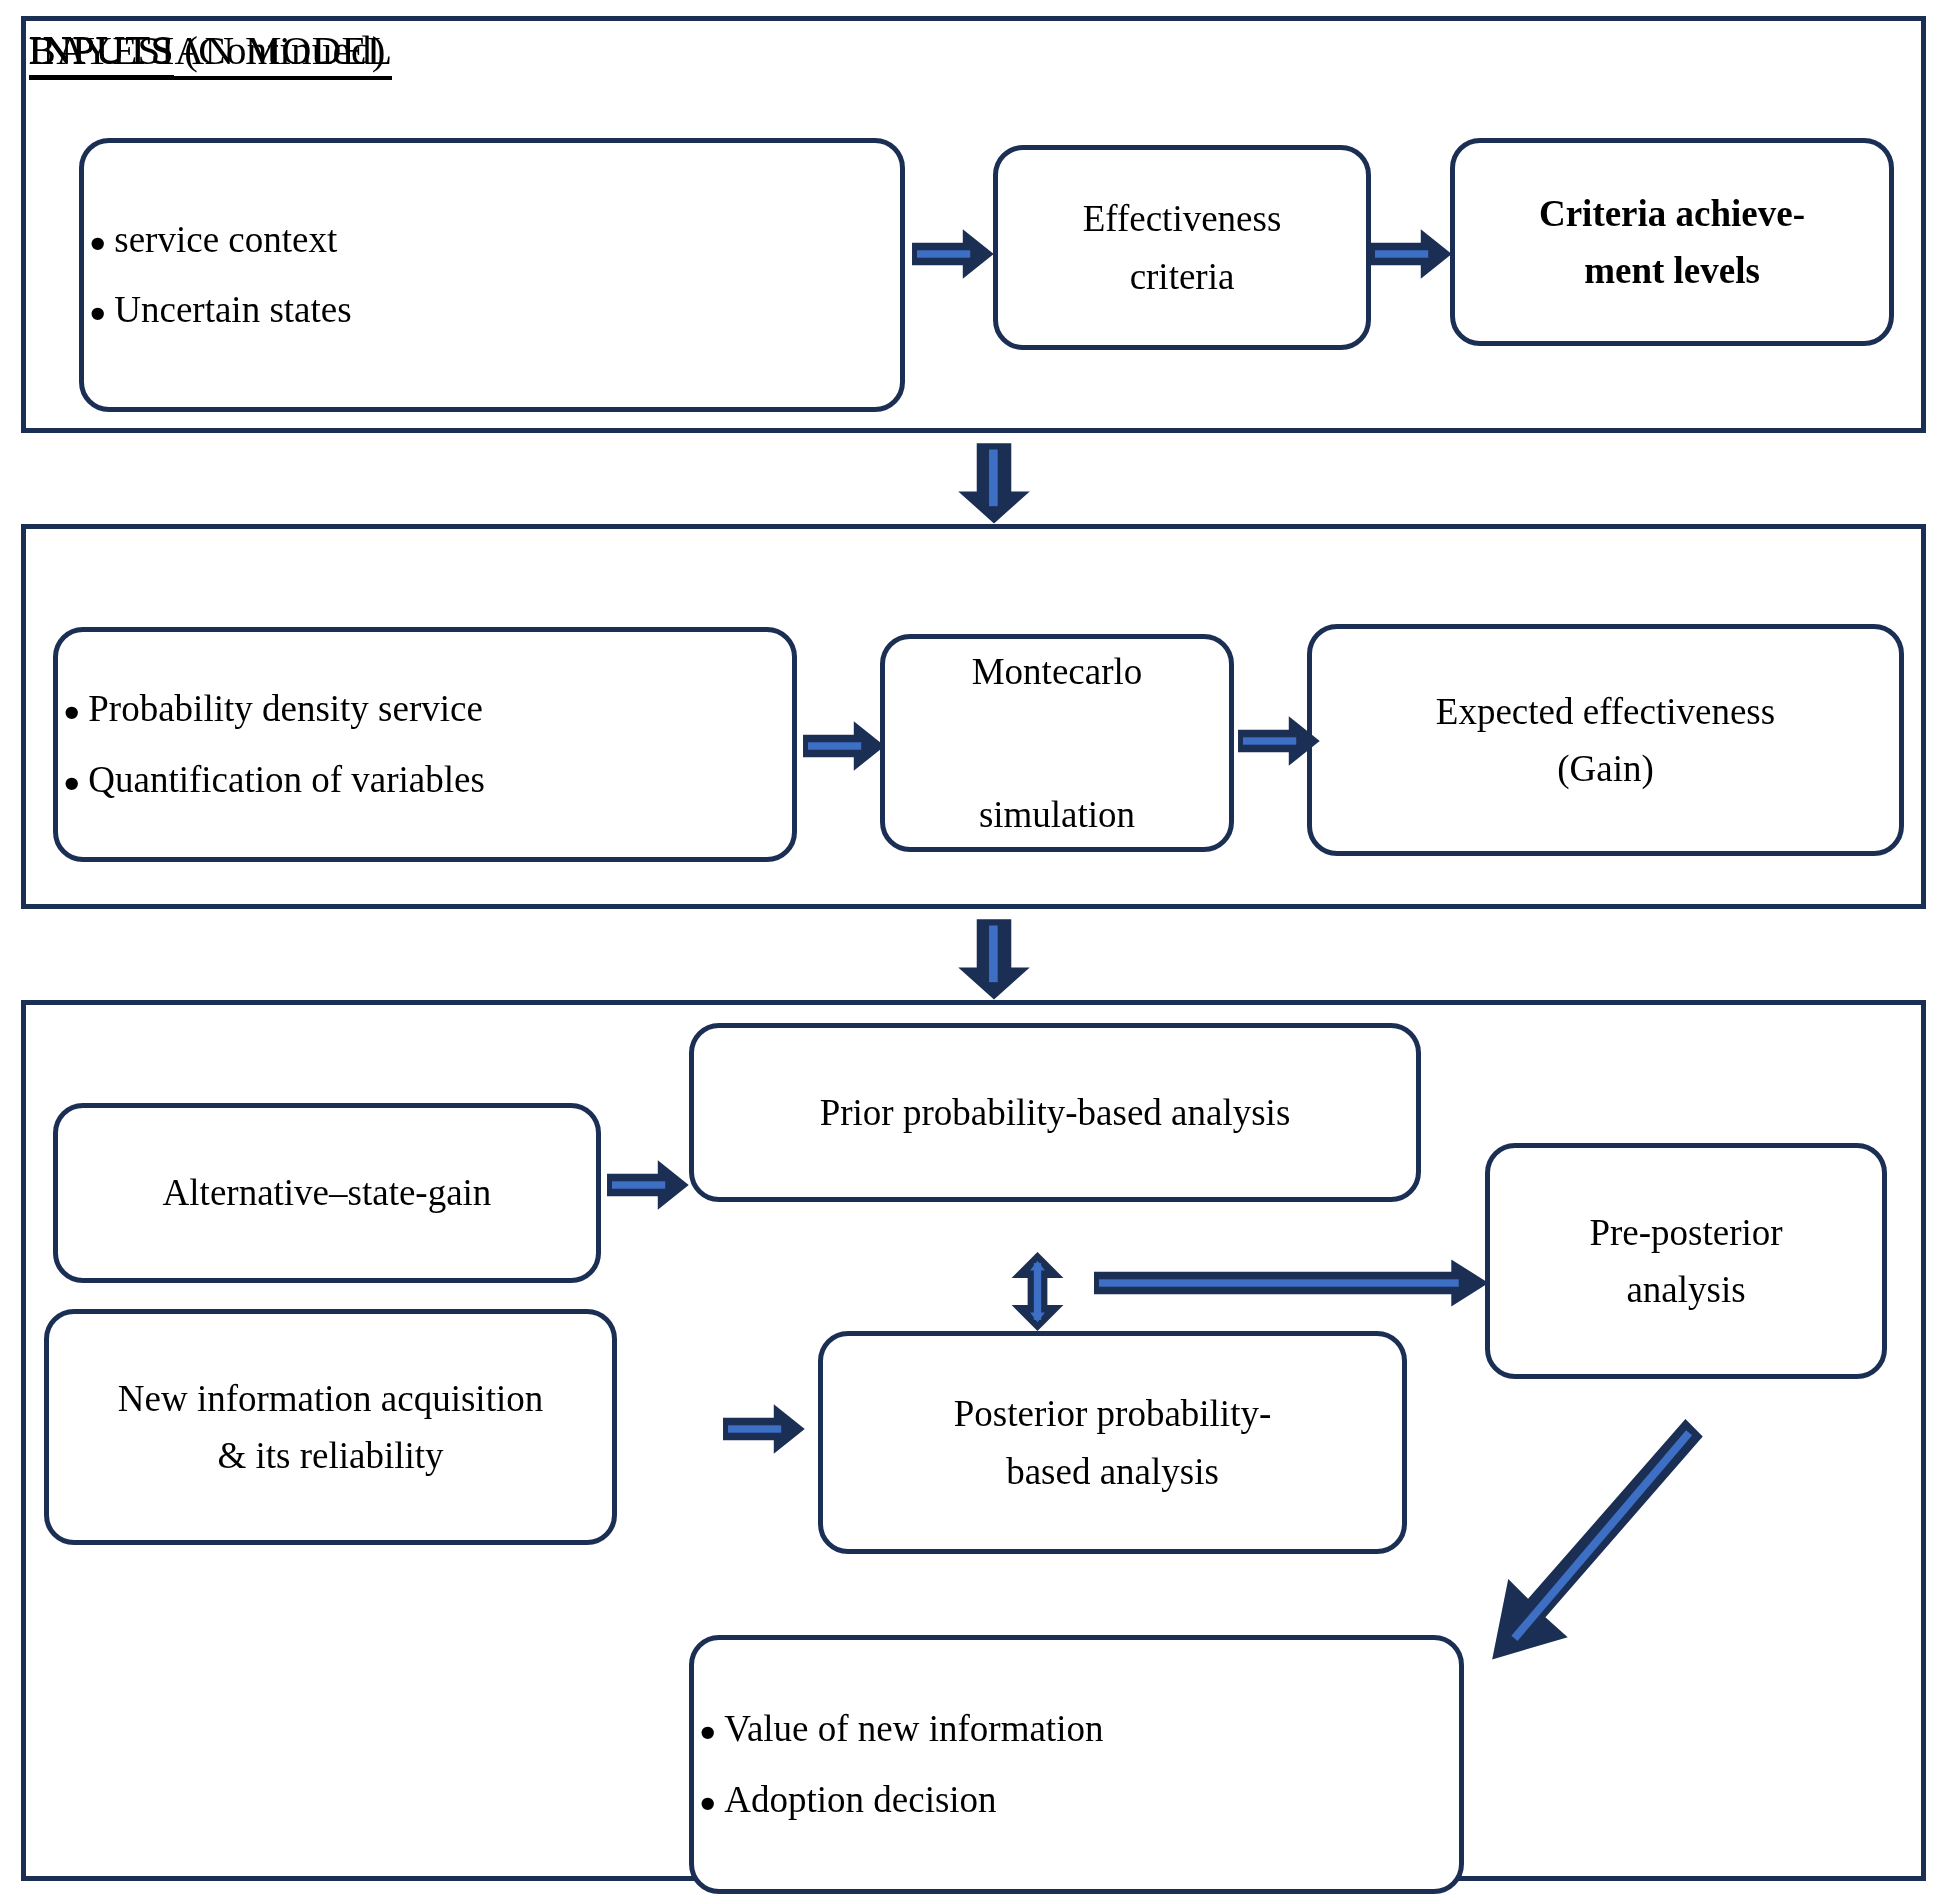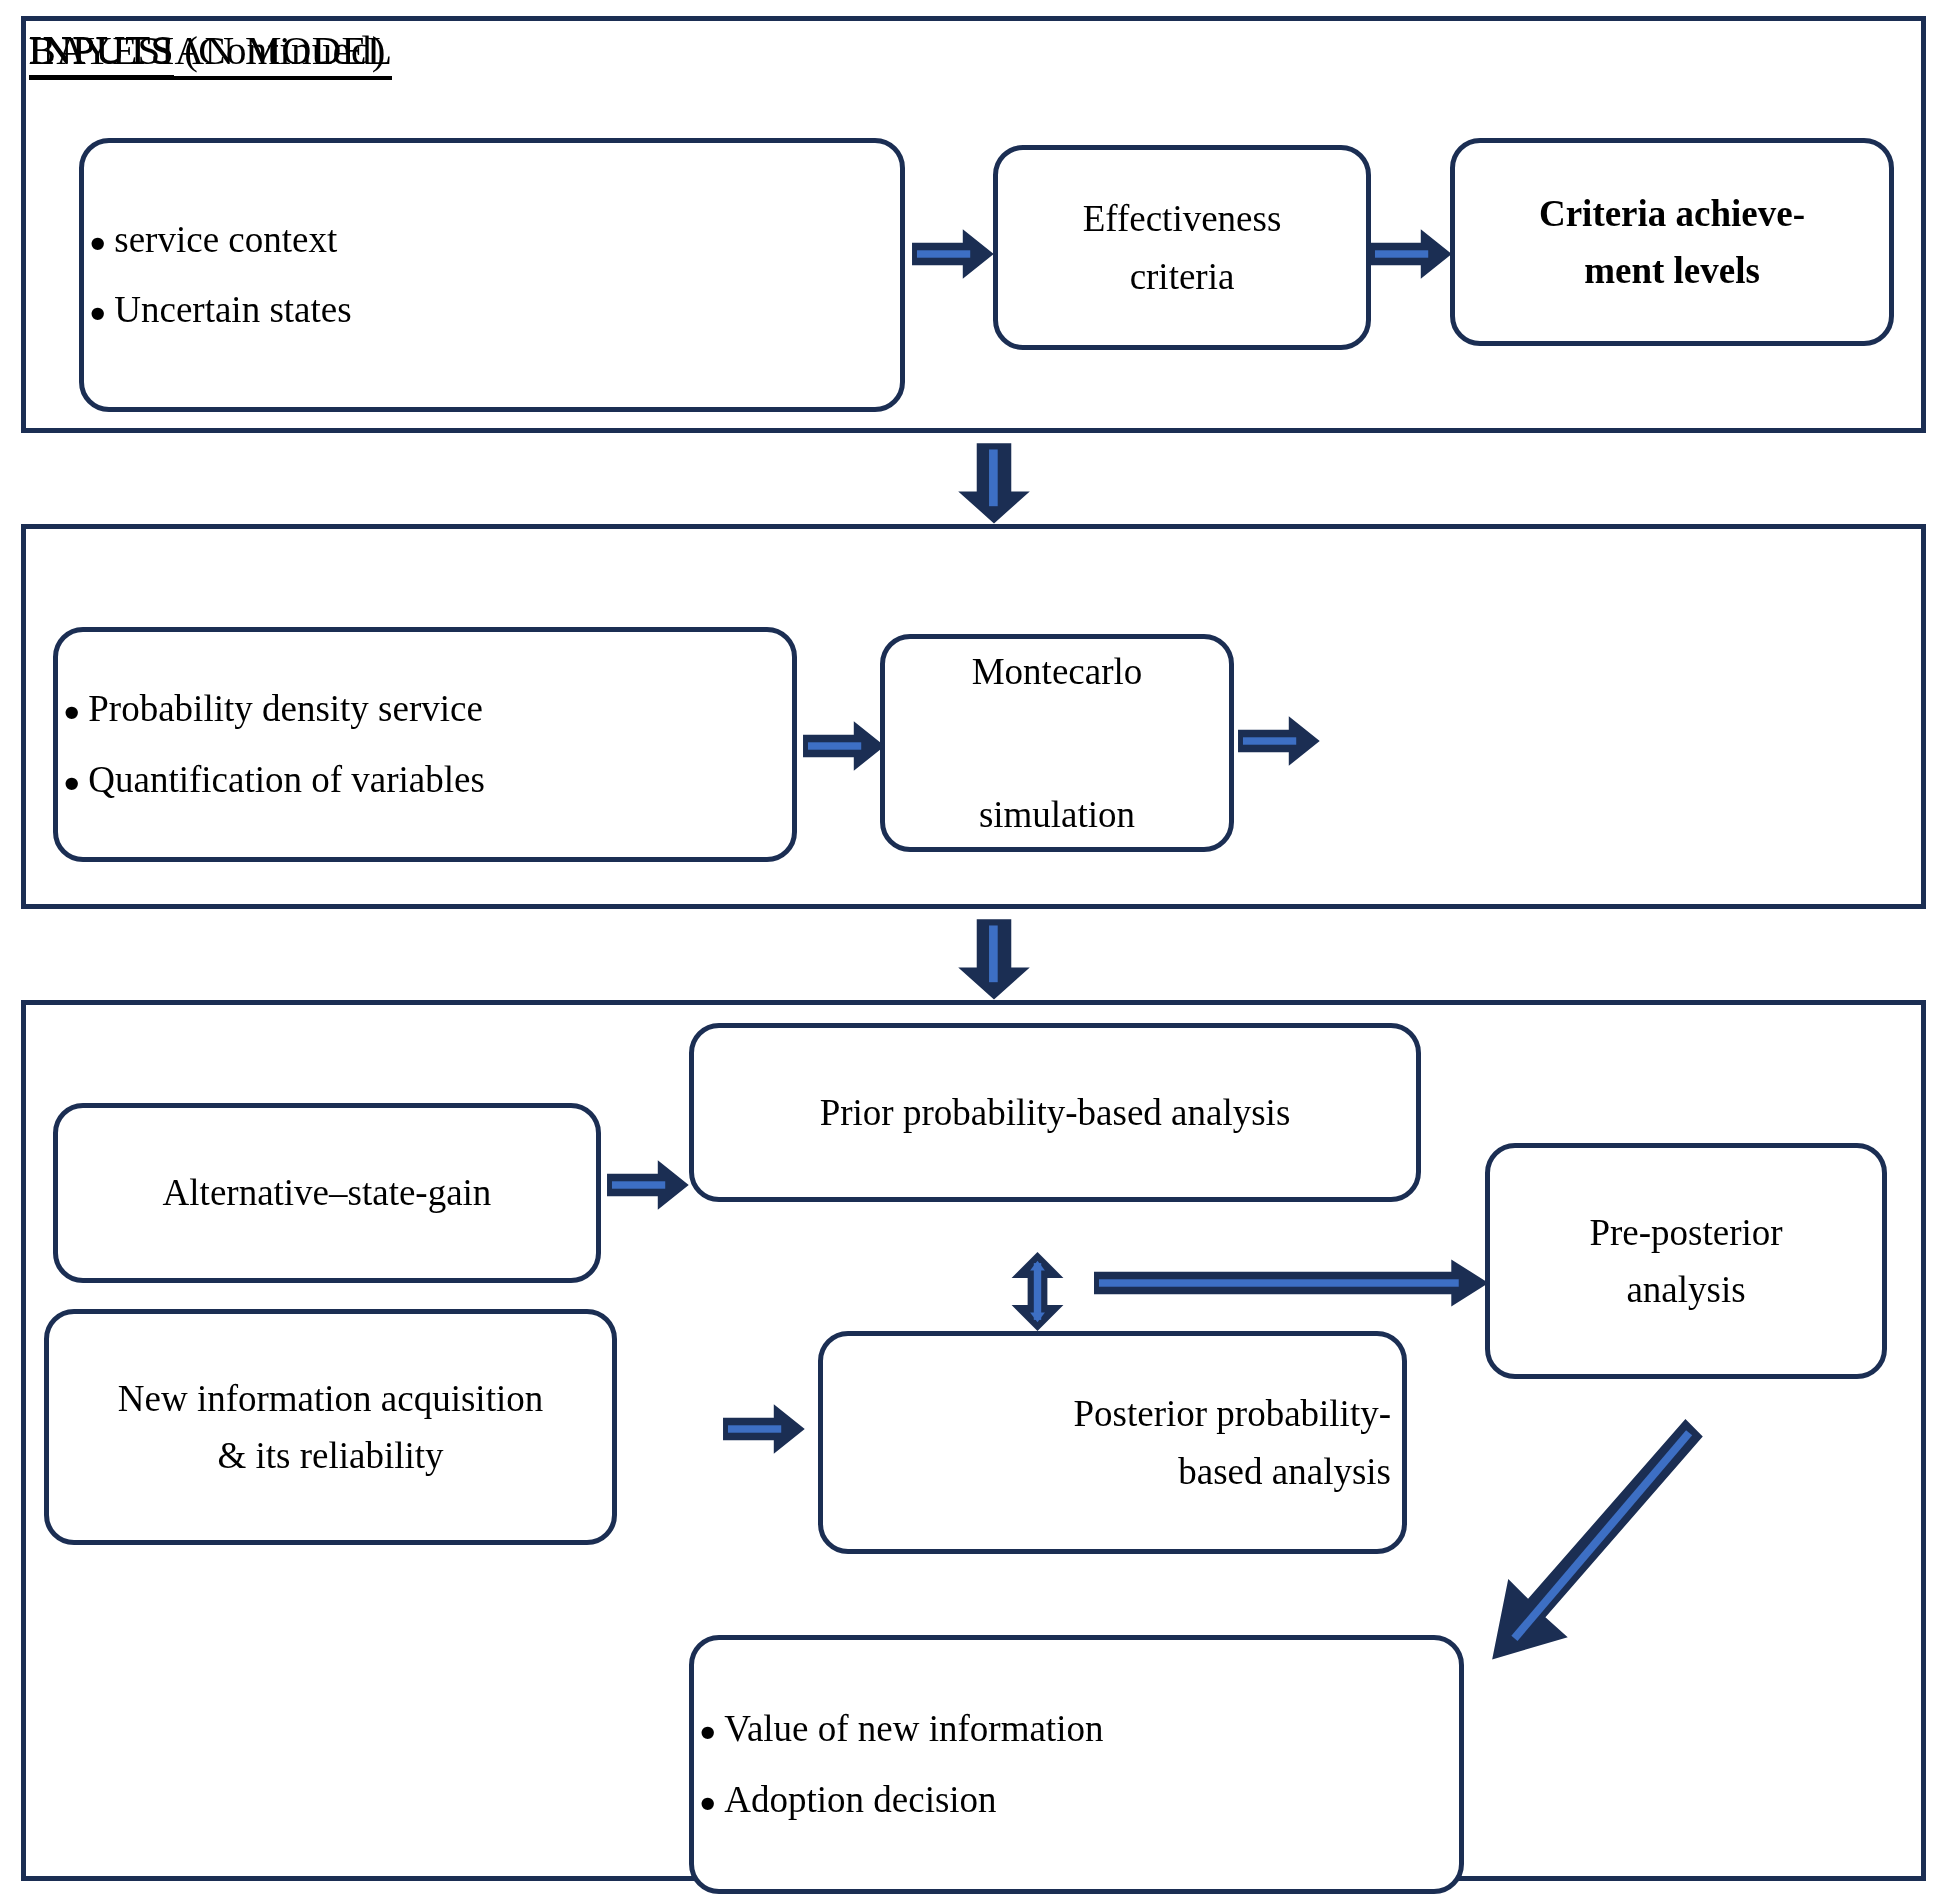--- a/index.html
+++ b/index.html
@@ -111,21 +111,21 @@
   
   #node-pdf      { left: 53px;   top: 627px; width: 744px; height: 235px; }
   #node-monte    { left: 880px; top: 634px; width: 354px;  height: 218px; justify-content: space-between; }
   #node-expected { left: 1307px; top: 624px; width: 597px;  height: 232px; }
 
   
   #node-alt      { left: 53px;   top: 1103px; width: 548px;  height: 180px; }
   #node-prior    { left: 689px; top: 1023px; width: 732px; height: 179px; }
   #node-prepost  { left: 1485px; top: 1143px; width: 402px;  height: 236px; }
   #node-newinfo  { left: 44px;   top: 1309px; width: 573px; height: 236px; }
-  #node-posterior{ left: 818px; top: 1331px; width: 589px;  height: 223px; align-items: flex-end; }
+  #node-posterior{ left: 818px; top: 1331px; width: 589px;  height: 223px; }
   #node-value    { left: 689px; top: 1635px; width: 775px; height: 259px; }
 
   
   #arrow-tech-eff    { left: 912px; top: 228px; }
   #arrow-eff-crit    { left: 1370px; top: 228px; }
   #arrow-s1-s2       { left: 957px; top: 443px; }
   #arrow-pdf-monte   { left: 803px; top: 720px; }
   #arrow-monte-exp   { left: 1238px; top: 715px; }
   #arrow-s2-s3       { left: 957px; top: 919px; }
   #arrow-alt-prior   { left: 607px;  top: 1159px; }
@@ -208,20 +208,24 @@
         <span class="btext">Quantification of variables</span>
       </li>
     </ul>
   </div>
 
   <div class="node" id="node-monte">
     <span class="line">Montecarlo</span>
     <span class="line">simulation</span>
   </div>
 
+  <div class="node" id="node-expected">
+    <span class="line">Expected effectiveness</span>
+    <span class="line">(Gain)</span>
+  </div>
 
   <div class="arrow" id="arrow-pdf-monte">
     <svg width="83" height="52" viewBox="0 0 134 84">
       <path d="M0 24 L82 24 L82 2 L132 42 L82 82 L82 60 L0 60 Z" fill="#1B2E53"></path>
       <rect x="8" y="36" width="86" height="12" fill="#3D6FC4"></rect>
     </svg>
   </div>
 
   <div class="arrow" id="arrow-monte-exp">
     <svg width="83" height="52" viewBox="0 0 134 84">

